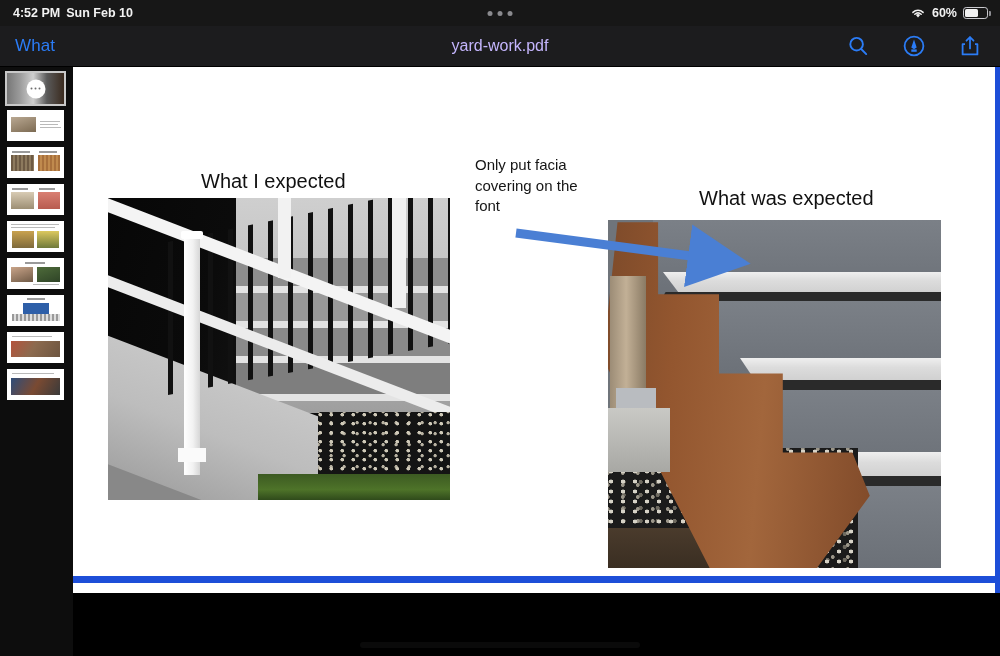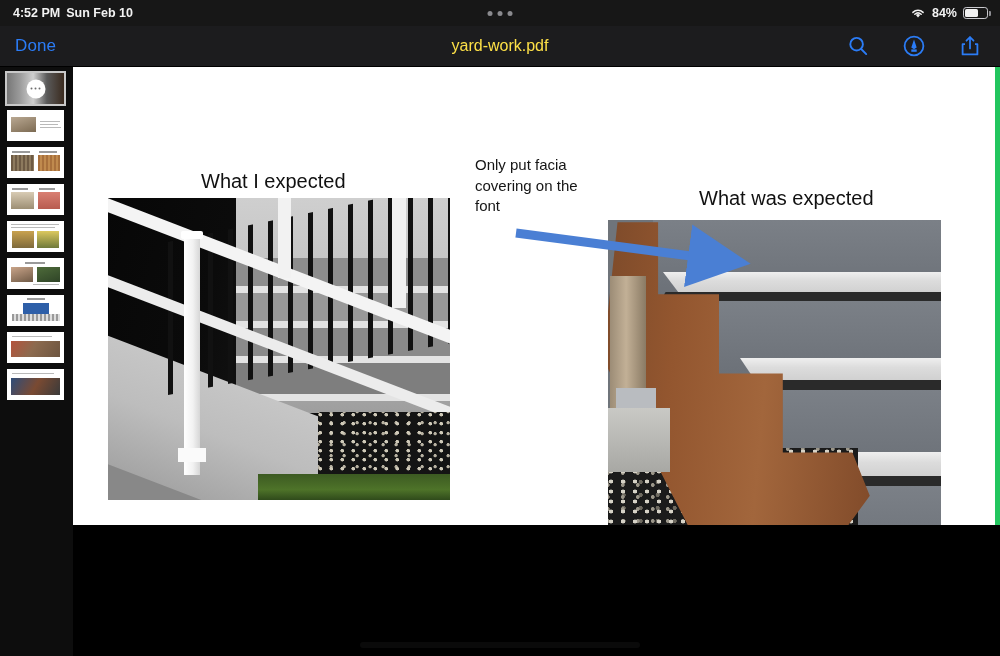--- a/index.html
+++ b/index.html
@@ -34,21 +34,21 @@
     border-bottom:1px solid #000;
   }
   .done-btn {
     position:absolute; left:15px; top:50%; transform:translateY(-50%);
     color:#2b7cf6; font-size:17px; letter-spacing:.1px;
     background:none; border:none; cursor:pointer;
     font-family:"Liberation Sans", sans-serif;
   }
   .doc-title {
     position:absolute; left:50%; top:50%; transform:translate(-50%,-50%);
-    color:#fde047; font-size:16px; white-space:nowrap;
+    color:#c4b5fd; font-size:16px; white-space:nowrap;
   }
   .tb-icons { position:absolute; right:18px; top:50%; transform:translateY(-50%); display:flex; align-items:center; gap:32px; }
   .tb-ico { width:24px; height:24px; cursor:pointer; display:block; }
 
   
   .sidebar {
     position:absolute; left:0; top:67px; width:73px; height:589px;
     background:#0d0d0d; overflow:hidden;
   }
   .thumb {
@@ -64,21 +64,21 @@
     display:flex; align-items:center; justify-content:center; gap:1.6px;
   }
   .tb-badge i { width:2.4px; height:2.4px; border-radius:50%; background:#6e6e6e; display:block; }
 
   
   .mt { position:absolute; }
   .mt-line { background:#b9b9b9; height:1px; }
   .mt-title { background:#9a9a9a; height:1.5px; }
 
   
-  .docarea { position:absolute; left:73px; top:67px; width:927px; height:458px; background:#22c55e; overflow:hidden; }
+  .docarea { position:absolute; left:73px; top:67px; width:927px; height:526px; background:#1d4ed8; overflow:hidden; }
   .page {
     position:absolute; left:0; width:922px; background:#fff;
   }
   .page1 { top:0; height:509px; }
   .page2 { top:516px; height:140px; }
 
   
   .hdg {
     position:absolute; color:#111; font-size:20px; white-space:nowrap;
     font-family:"Liberation Sans", sans-serif;
@@ -181,29 +181,29 @@
       <span class="sb-dot"></span>
     </div>
     <div class="sb-right">
       <span class="wifi-ico">
         <svg width="16" height="12" viewBox="0 0 16 12">
           <path d="M8 10.4 L10.1 7.9 A3.1 3.1 0 0 0 5.9 7.9 Z" fill="#f2f2f2"></path>
           <path d="M2.9 5.4 A7.4 7.4 0 0 1 13.1 5.4" stroke="#f2f2f2" stroke-width="1.5" fill="none" stroke-linecap="round"></path>
           <path d="M4.8 7.3 A4.8 4.8 0 0 1 11.2 7.3" stroke="#f2f2f2" stroke-width="1.5" fill="none" stroke-linecap="round"></path>
         </svg>
       </span>
-      <span>84%</span>
+      <span>60%</span>
       <span class="batt">
         <span class="batt-fill"></span>
       </span>
     </div>
   </div>
 
   <div class="toolbar">
-    <button class="done-btn">Done</button>
+    <button class="done-btn">What</button>
     <div class="doc-title">yard-work.pdf</div>
     <div class="tb-icons">
       <span class="tb-ico">
         <svg width="24" height="24" viewBox="0 0 24 24">
           <circle cx="10.6" cy="10.2" r="6.3" stroke="#2b7cf6" stroke-width="1.9" fill="none"></circle>
           <line x1="15.2" y1="15" x2="20.2" y2="20.1" stroke="#2b7cf6" stroke-width="1.9" stroke-linecap="round"></line>
         </svg>
       </span>
       <span class="tb-ico">
         <svg width="24" height="24" viewBox="0 0 24 24">

